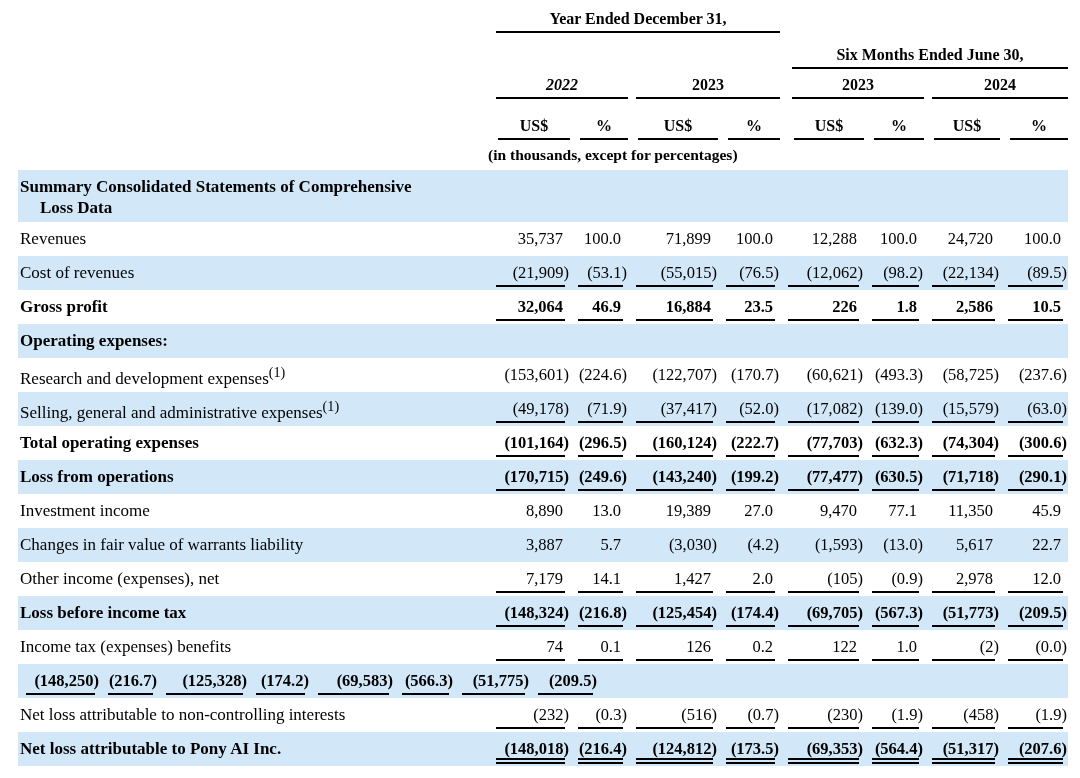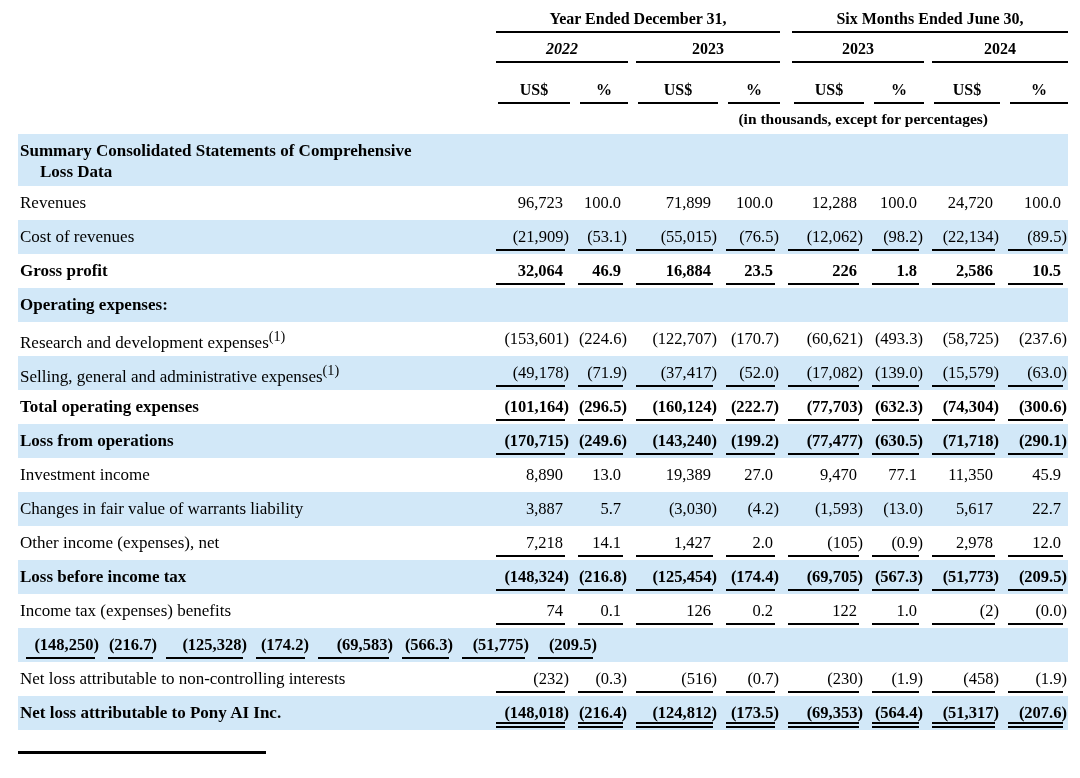--- a/index.html
+++ b/index.html
@@ -16,34 +16,34 @@
 
   
   .thead{display:flex;flex-direction:column;}
   .hrow{display:flex;}
   .spacer{width:var(--wlabel);flex:none;}
   .uline{border-bottom:2px solid #000;text-align:center;font-weight:bold;
          padding-bottom:3px;margin-left:8px;}
   .hrow1{padding-top:4px;font-size:16px;}
   .g1{width:292px;flex:none;}
   .g2{width:288px;flex:none;}
-  .g2 .uline{margin-left:12px;}
+  .g2 .uline{margin-left:12px;margin-top:36px;}
   .hrow2{margin-top:7px;font-size:16px;}
   .y1{width:140px;flex:none;font-style:italic;}
   .y2{width:152px;flex:none;}
   .y3{width:144px;flex:none;}
   .y4{width:144px;flex:none;}
   .y3 .uline{margin-left:12px;}
   .hrow3{margin-top:18px;font-size:16px;}
   .u1{width:var(--c1)}.u2{width:var(--c2)}.u3{width:var(--c3)}.u4{width:var(--c4)}
   .u5{width:var(--c5)}.u6{width:var(--c6)}.u7{width:var(--c7)}.u8{width:var(--c8)}
   .hrow3 > div{flex:none;}
   .hrow3 .uline{margin-left:10px;}
   .u5 .uline{margin-left:14px;}
-  .hrow4 .note{width:500px;margin-left:var(--wlabel);text-align:right;
+  .hrow4 .note{width:500px;margin-left:var(--wlabel);text-align:left;
                font-weight:bold;font-size:15.5px;padding:6px 0 6px;}
 
   
   .row{display:flex;min-height:34px;align-items:stretch;}
   .row.shaded{background:var(--hl,#d2e8f8);}
   .row.bold{font-weight:bold;}
   .rlabel{width:var(--wlabel);flex:none;box-sizing:border-box;
           padding:6px 6px 0 2px;font-size:17px;line-height:1.25;}
   .section{min-height:52px;}
   .section .l2{padding-left:20px;}
@@ -136,21 +136,21 @@
         <div class="cell c3"></div>
         <div class="cell c4"></div>
         <div class="cell c5"></div>
         <div class="cell c6"></div>
         <div class="cell c7"></div>
         <div class="cell c8"></div>
       </div>
       <div class="row">
         <div class="rlabel"><span>Revenues</span></div>
         <div class="cell c1">
-          <span class="val">96,723</span>
+          <span class="val">35,737</span>
         </div>
         <div class="cell c2">
           <span class="val">100.0</span>
         </div>
         <div class="cell c3">
           <span class="val">71,899</span>
         </div>
         <div class="cell c4">
           <span class="val">100.0</span>
         </div>
@@ -430,21 +430,21 @@
         <div class="cell c7">
           <span class="val">5,617</span>
         </div>
         <div class="cell c8">
           <span class="val">22.7</span>
         </div>
       </div>
       <div class="row">
         <div class="rlabel"><span>Other income (expenses), net</span></div>
         <div class="cell c1">
-          <span class="val">7,218</span>
+          <span class="val">7,179</span>
           <div class="rule"></div>
         </div>
         <div class="cell c2">
           <span class="val">14.1</span>
           <div class="rule"></div>
         </div>
         <div class="cell c3">
           <span class="val">1,427</span>
           <div class="rule"></div>
         </div>

